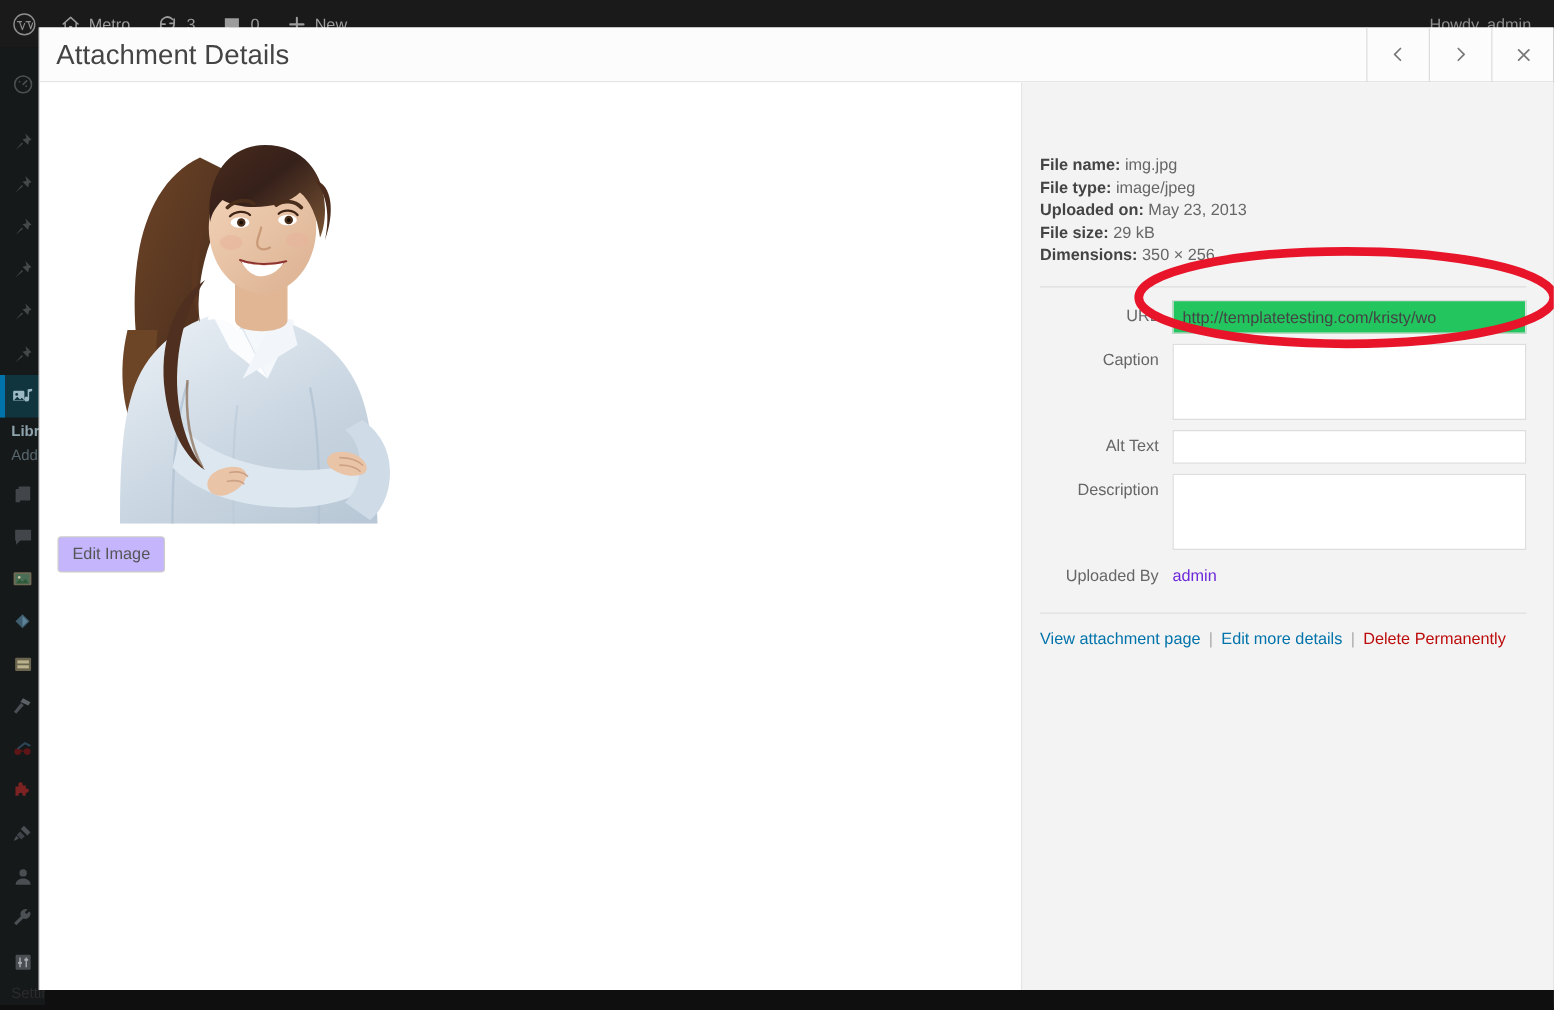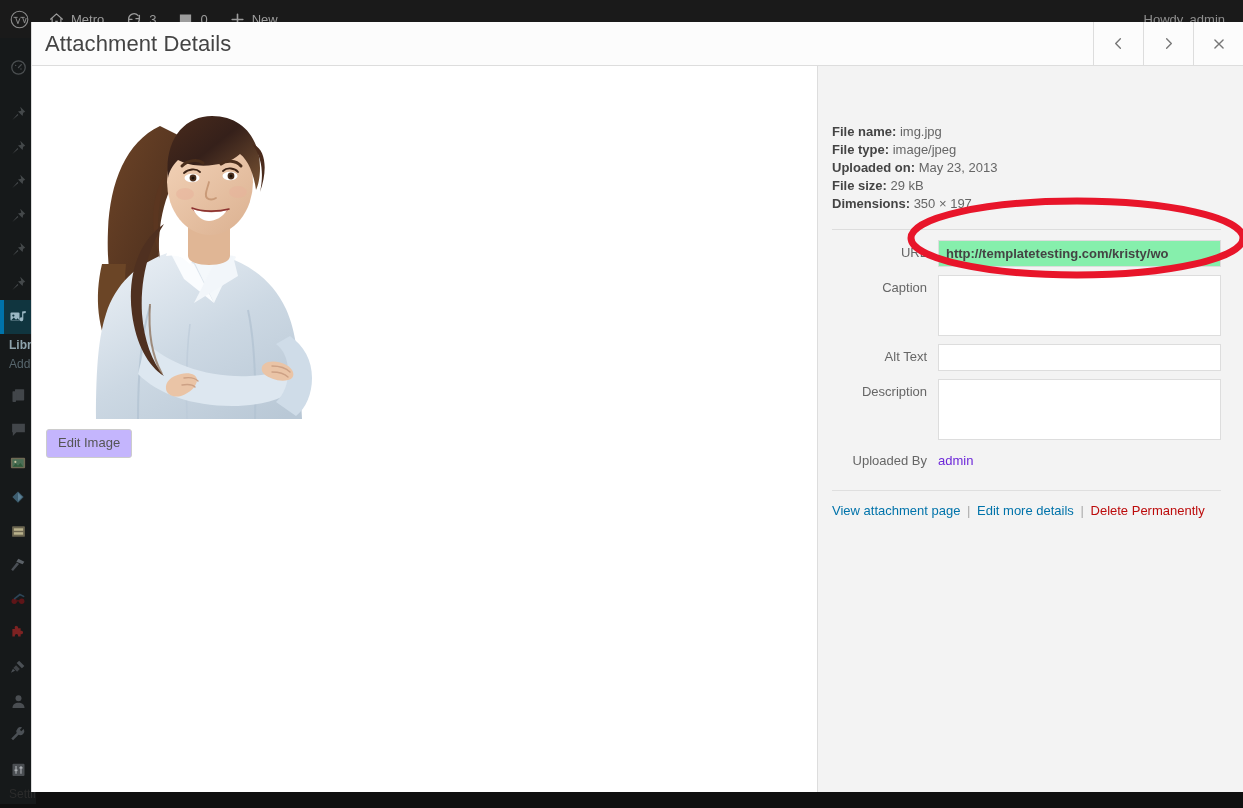--- a/index.html
+++ b/index.html
@@ -111,21 +111,21 @@
     width:106px; text-align:right; padding-right:11px; padding-top:5px;
     font-size:13px; color:#666; line-height:16px; flex:none;
   }
   .field-control { flex:1; min-width:0; }
   .txt-input {
     width:100%; height:27px; border:1px solid #ddd; background:#fff;
     font-family:"Liberation Sans", sans-serif;
     font-size:13px; color:#32373c; padding:0 7px; line-height:25px;
     border-radius:0;
   }
-  .txt-input.readonly { background:#86efac; color:#444;font-weight:bold; }
+  .txt-input.readonly { background:#22c55e; color:#444; }
   .txt-area {
     width:100%; border:1px solid #ddd; background:#fff;
     font-family:"Liberation Sans", sans-serif;
     font-size:13px; color:#32373c; padding:5px 7px; resize:none;
     border-radius:0; display:block;
   }
   .ta-caption { height:61px; }
   .ta-desc    { height:61px; }
   .static-val {
     font-size:13px; color:#6d28d9; padding-top:4px; line-height:18px;
@@ -517,21 +517,21 @@
           <div>
             <strong>Uploaded on:</strong>
             <span>May 23, 2013</span>
           </div>
           <div>
             <strong>File size:</strong>
             <span>29 kB</span>
           </div>
           <div>
             <strong>Dimensions:</strong>
-            <span>350 × 197</span>
+            <span>350 × 256</span>
           </div>
         </div>
 
         <hr class="meta-rule">
 
         <div class="field-row">
           <div class="field-label">URL</div>
           <div class="field-control">
             <input class="txt-input readonly" type="text" readonly="" value="http://templatetesting.com/kristy/wo" style="">
           </div>

